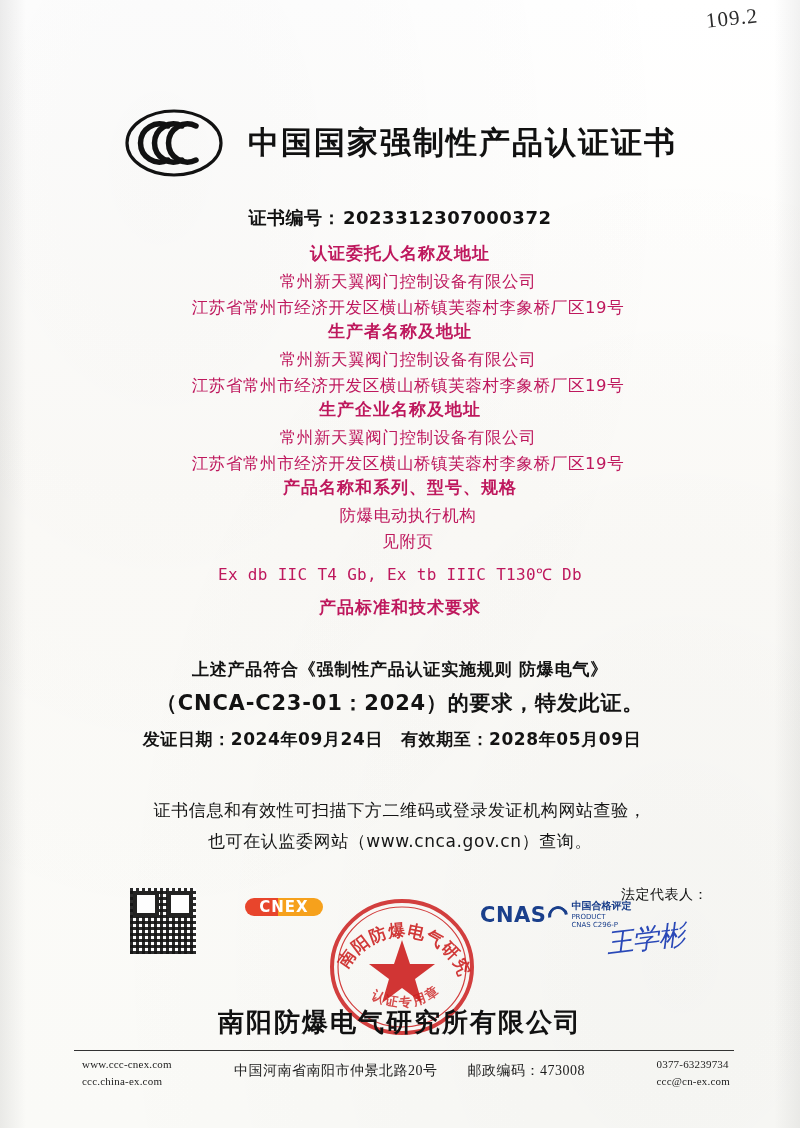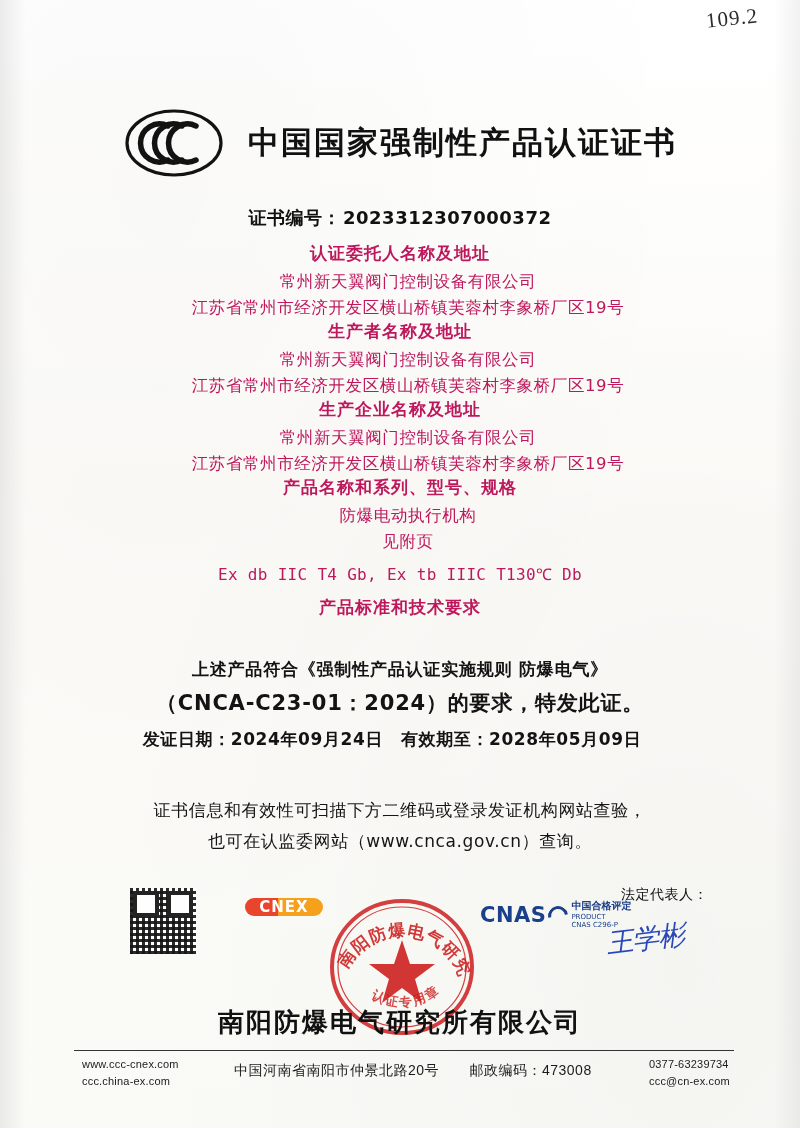--- a/index.html
+++ b/index.html
@@ -304,21 +304,21 @@
     right: 66px;
     top: 1050px;
     border-top: 1.5px solid #333;
   }
   .footer {
     position: absolute;
     left: 74px;
     right: 66px;
     top: 1054px;
     height: 40px;
-    font-family: Liberation Sans, sans-serif;
+    font-family: Liberation Serif, serif;
     color: #1b1b1b;
   }
   .footer .left {
     position: absolute;
     left: 8px;
     top: 2px;
     font-size: 11px;
     line-height: 1.5;
     letter-spacing: 0.2px;
   }

